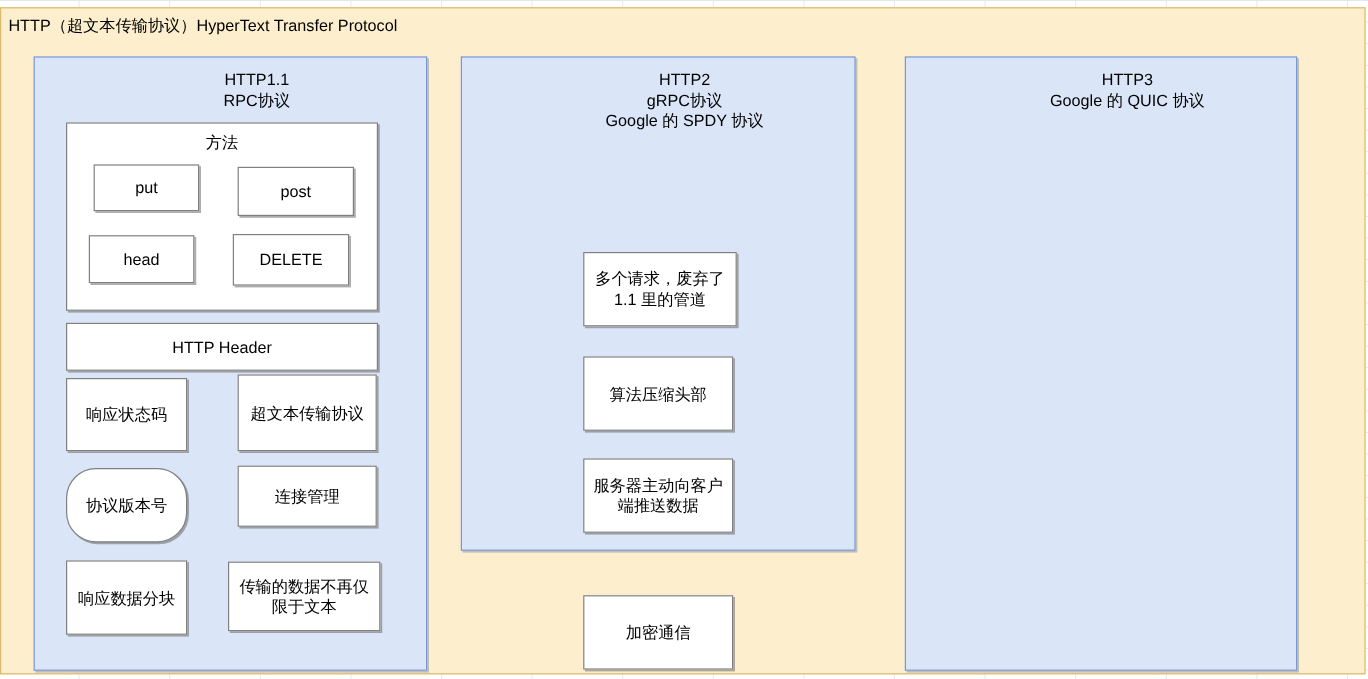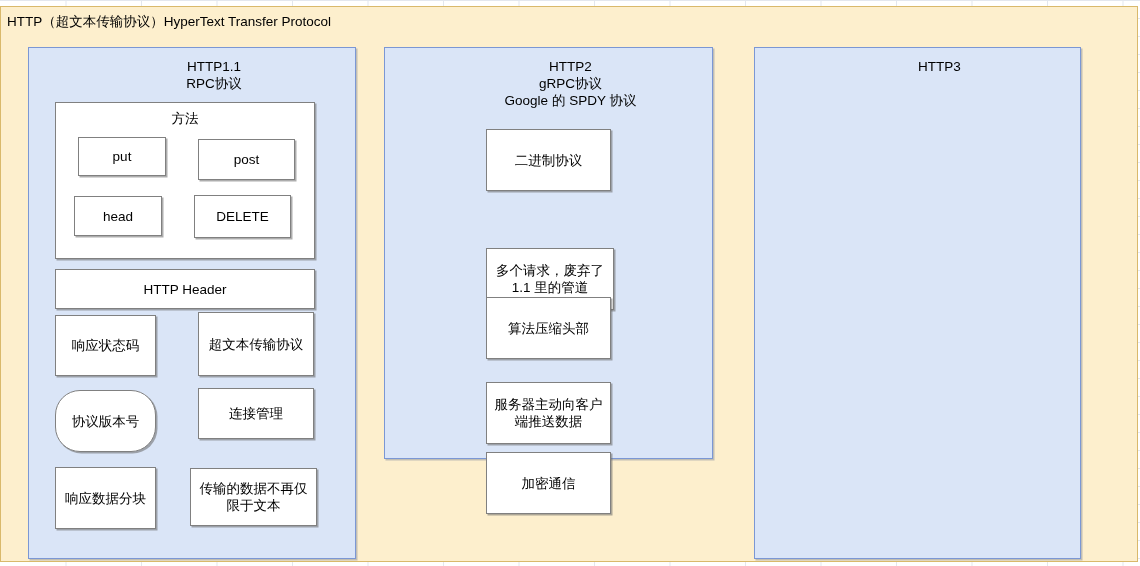--- a/index.html
+++ b/index.html
@@ -105,24 +105,24 @@
   #node-http-header{ left: 26px;  top: 221px; width: 260px; height: 40px; }
   #node-status     { left: 26px;  top: 267px; width: 101px; height: 61px; }
   #node-cache      { left: 169px; top: 264px; width: 116px; height: 64px; }
   #node-version    { left: 26px;  top: 342px; width: 101px; height: 62px; border-radius: 25px; }
   #node-conn       { left: 169px; top: 340px; width: 116px; height: 51px; }
   #node-chunk      { left: 26px;  top: 419px; width: 101px; height: 62px; }
   #node-nontext    { left: 161px; top: 420px; width: 127px; height: 58px; }
 
   
   #node-binary     { left: 101px; top: 81px;  width: 125px; height: 62px; }
-  #node-multiplex  { left: 101px; top: 162px; width: 128px; height: 62px; margin-top: 38px; }
+  #node-multiplex  { left: 101px; top: 162px; width: 128px; height: 62px; }
   #node-hpack      { left: 101px; top: 249px; width: 125px; height: 62px; }
   #node-push       { left: 101px; top: 334px; width: 125px; height: 62px; }
-  #node-tls        { left: 101px; top: 404px; width: 125px; height: 62px; }
+  #node-tls        { left: 101px; top: 448px; width: 125px; height: 62px; }
 </style>
 </head>
 <body>
 
 <div id="canvas">
 
   <div id="outer-card">
 
     <div id="diagram-title">HTTP（超文本传输协议）HyperText Transfer Protocol</div>
 
@@ -152,27 +152,27 @@
     </div>
 
     <div class="column" id="col-http2">
 
       <div class="column-heading">
         <span class="hl">HTTP2</span>
         <span class="hl">gRPC协议</span>
         <span class="hl">Google 的 SPDY 协议</span>
       </div>
 
-      <div class="node" id="node-binary">二进制协议</div>
       <div class="node" id="node-multiplex">多个请求，废弃了 1.1 里的管道</div>
       <div class="node" id="node-hpack">算法压缩头部</div>
       <div class="node" id="node-push">服务器主动向客户端推送数据</div>
       <div class="node" id="node-tls">加密通信</div>
     </div>
 
     <div class="column" id="col-http3">
       <div class="column-heading">
         <span class="hl">HTTP3</span>
+        <span class="hl">Google 的 QUIC 协议</span>
       </div>
     </div>
 
   </div>
 </div>
 
 </body></html>

